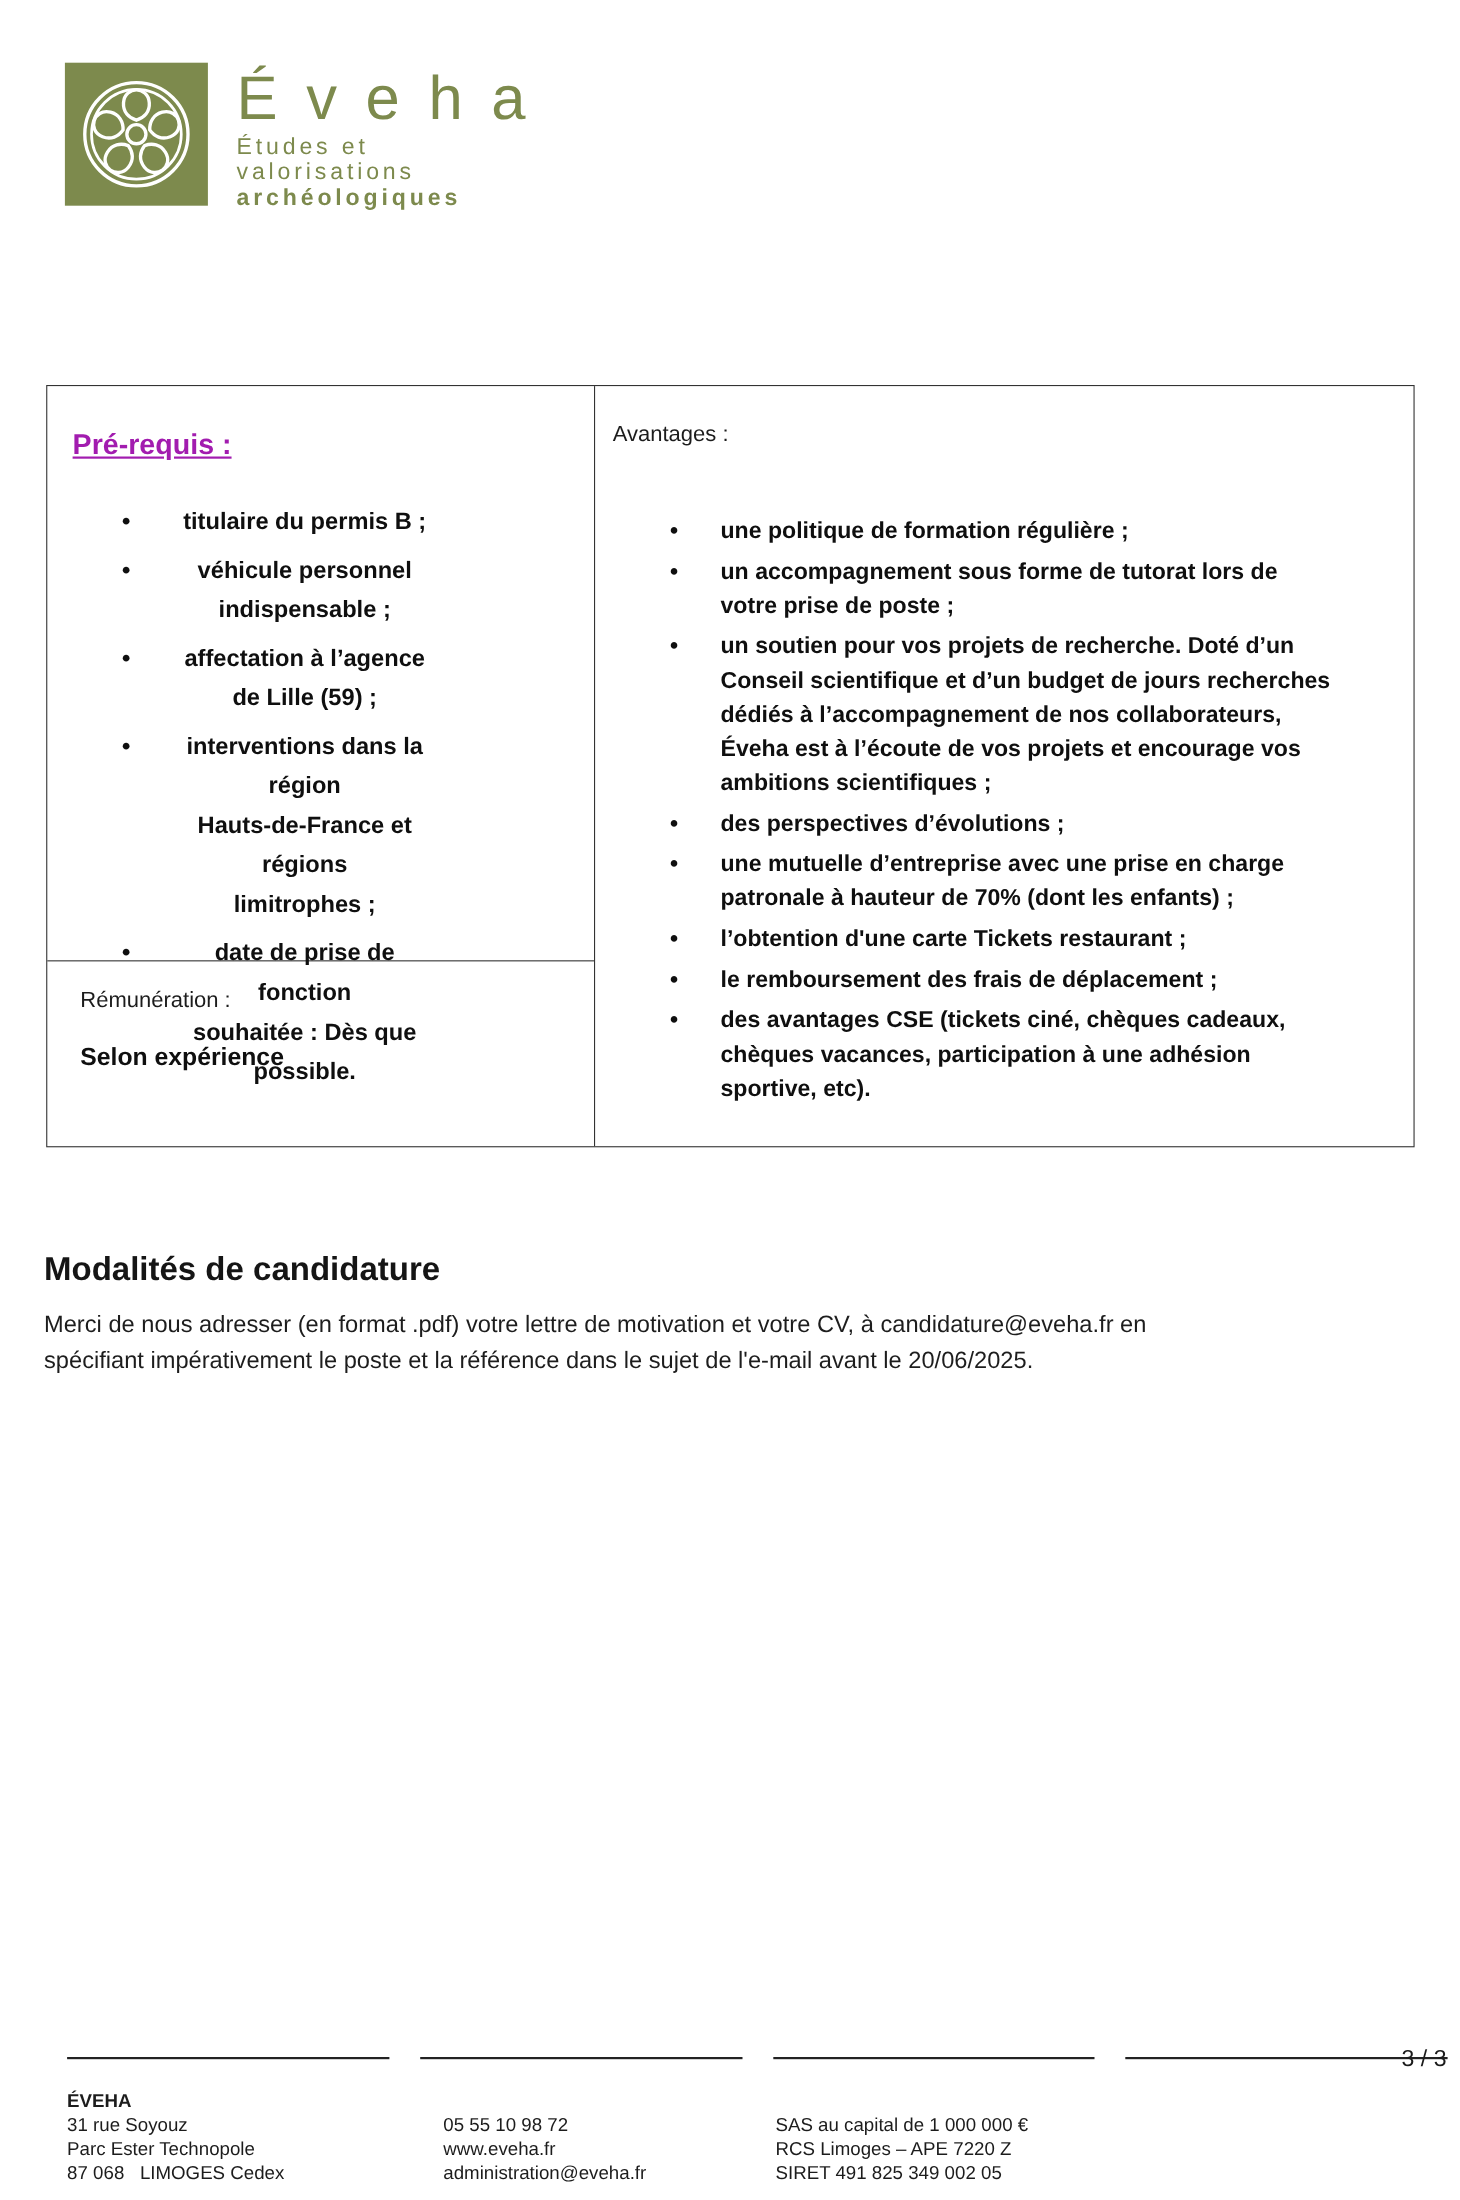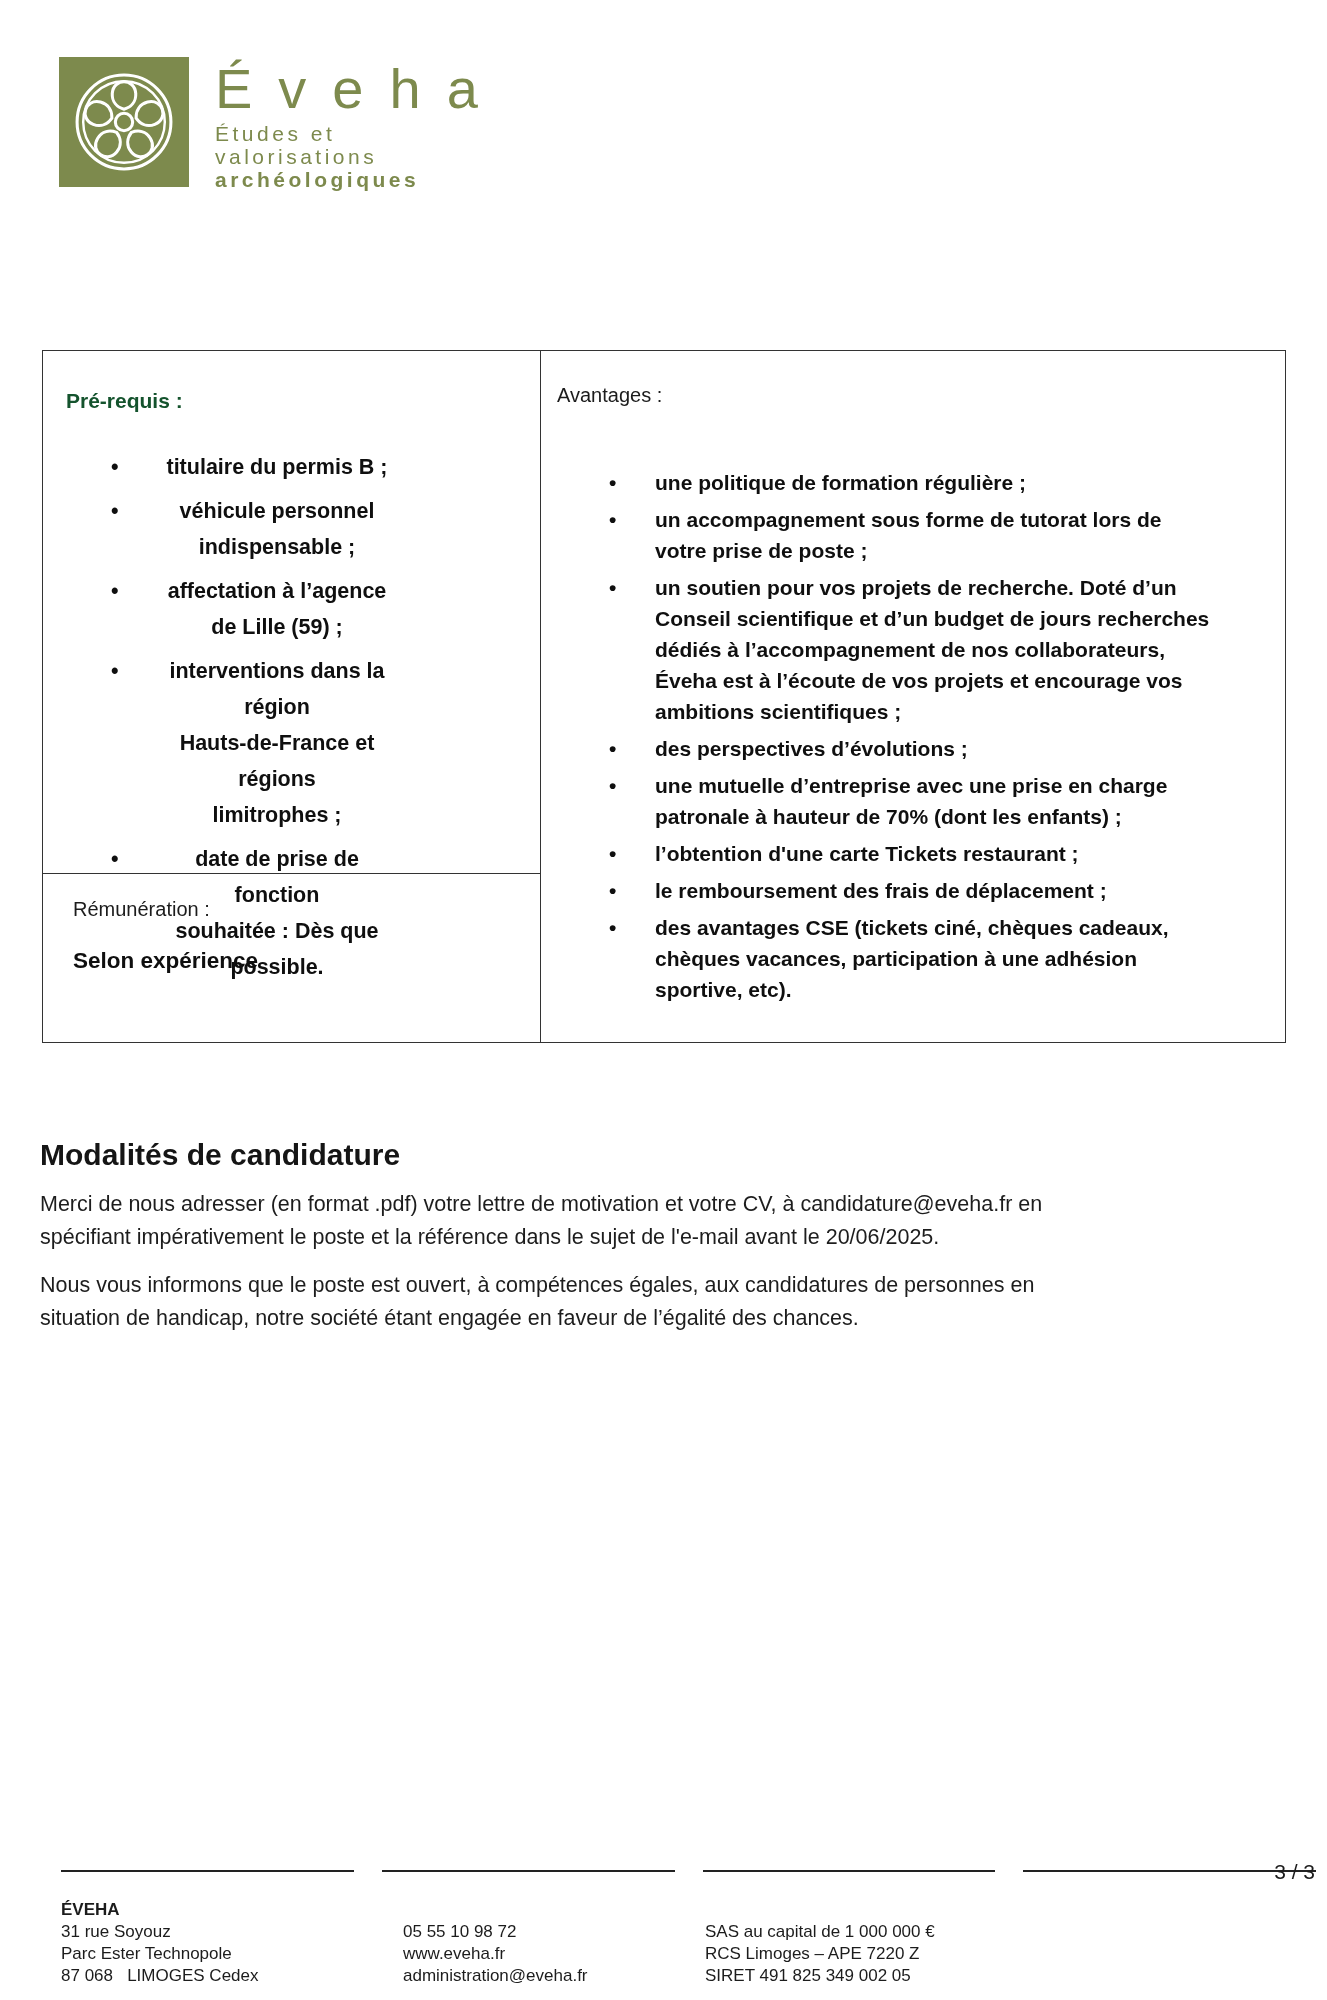--- a/index.html
+++ b/index.html
@@ -31,21 +31,21 @@
   .info-table {
     position:absolute; left:42px; top:350px; width:1244px; height:693px;
     display:grid; grid-template-columns:497px 1fr; grid-template-rows:523px 1fr;
     border:1.5px solid #333; box-sizing:border-box;
   }
   .cell { box-sizing:border-box; }
   .cell-prereq  { grid-column:1; grid-row:1; border-bottom:1.5px solid #333; padding:38px 14px 0 23px; }
   .cell-remu    { grid-column:1; grid-row:2; padding:24px 14px 0 30px; }
   .cell-avant   { grid-column:2; grid-row:1 / span 2; border-left:1.5px solid #333; padding:33px 20px 0 16px; }
 
-  .prereq-title { margin:0; font-size:21px; font-weight:bold; color:#14532d; }
+  .prereq-title { margin:0; font-size:26px; font-weight:bold; color:#a21caf;text-decoration:underline; }
   ul.bullets { list-style:none; margin:0; padding:0; }
   ul.bullets li {
     position:relative; white-space:pre-line; font-weight:bold; color:#0f0f0f;
   }
   .cell-prereq ul.bullets { margin-top:36px; width:330px;text-align:center; }
   .cell-prereq ul.bullets li { padding-left:92px; font-size:21.5px; line-height:36px; margin-bottom:8px; }
   .cell-prereq ul.bullets li::before { content:"•"; position:absolute; left:45px; top:0; }
 
   .remu-label { margin:0; font-size:20px; font-weight:normal; color:#1c1c1c; }
   .remu-value { margin:27px 0 0 0; font-size:22.5px; font-weight:bold; color:#0f0f0f; }
@@ -162,22 +162,20 @@
 chèques vacances, participation à une adhésion
 sportive, etc).</li>
         </ul>
     </div>
   </div>
 
   <div class="modalites">
     <h2>Modalités de candidature</h2>
     <p><span>Merci de nous adresser (en format .pdf) votre lettre de motivation et votre CV, à candidature@eveha.fr en
 spécifiant impérativement le poste et la référence dans le sujet de l'e-mail avant le </span><span class="deadline">20/06/2025</span><span>.</span></p>
-    <p>Nous vous informons que le poste est ouvert, à compétences égales, aux candidatures de personnes en
-situation de handicap, notre société étant engagée en faveur de l’égalité des chances.</p>
   </div>
 
   <div class="footer-rules">
     <div class="rule"></div>
     <div class="rule"></div>
     <div class="rule"></div>
     <div class="rule"></div>
   </div>
 
   <div class="footer-col footer-col-1">

